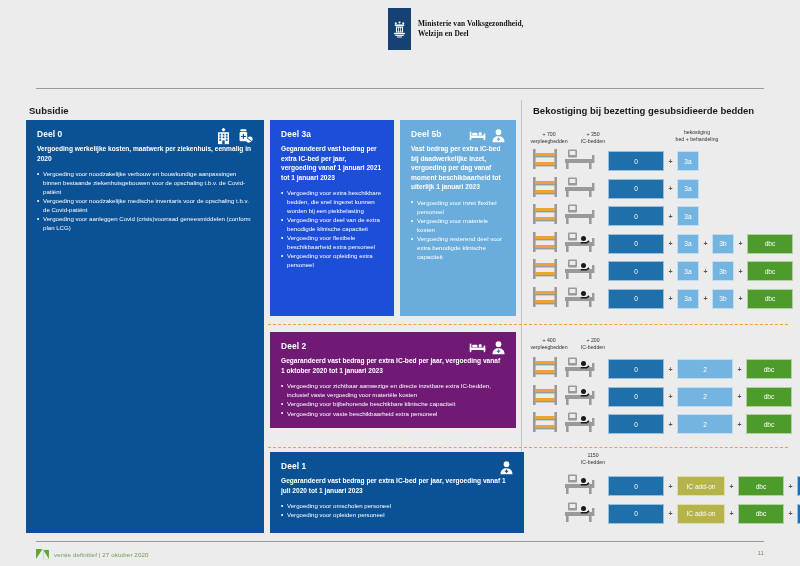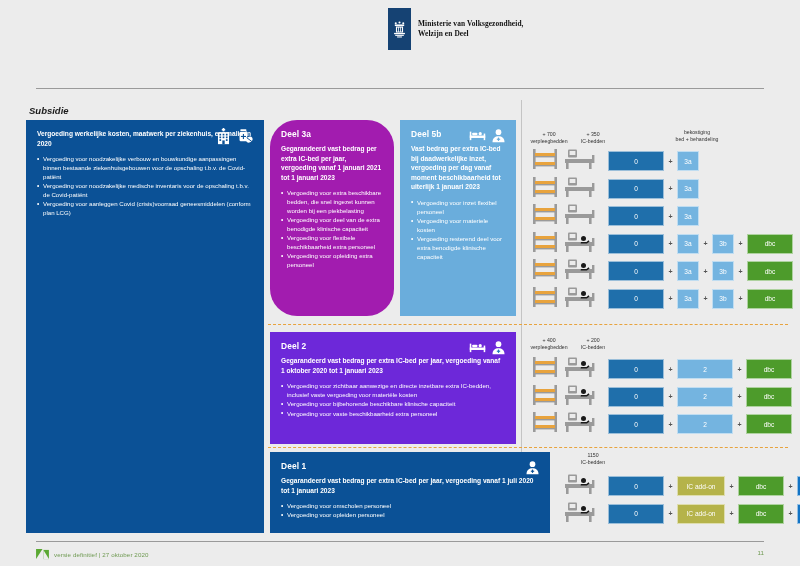--- a/index.html
+++ b/index.html
@@ -35,21 +35,21 @@
   }
   .hdr-rule{
     position:absolute;left:36px;top:88px;width:728px;height:1px;
     background:#9a9a9a;
   }
 
   
   .cap{
     position:absolute;font-size:9.5px;font-weight:bold;color:#1a1a1a;
   }
-  #cap-subsidie{left:29px;top:105px;font-style:italic;}
+  #cap-subsidie{left:29px;top:105px;}
   #cap-bekostiging{left:533px;top:105px;}
 
   .vdiv{
     position:absolute;left:521px;top:100px;width:1px;height:430px;
     background:#c4c4c4;
   }
 
   
   .panel{
     position:absolute;box-sizing:border-box;color:#fff;
@@ -68,24 +68,24 @@
   }
   .panel li:before{
     content:"•";position:absolute;left:0;top:-0.5px;font-size:6.5px;
   }
   .panel .icons{
     position:absolute;right:10px;top:8px;display:flex;gap:5px;align-items:flex-start;
   }
   .panel .icons svg{display:block;}
 
   #deel0{left:26px;top:120px;width:238px;height:413px;background:#0b5196;}
-  #deel3a{left:270px;top:120px;width:124px;height:196px;background:#a21caf;border-radius:27px;}
+  #deel3a{left:270px;top:120px;width:124px;height:196px;background:#1d4ed8;}
   #deel3b{left:400px;top:120px;width:116px;height:196px;background:#6aaddc;}
-  #deel2{left:270px;top:332px;width:246px;height:112px;background:#6d28d9;}
-  #deel1{left:270px;top:452px;width:280px;height:81px;background:#0b5196;}
+  #deel2{left:270px;top:332px;width:246px;height:96px;background:#701a75;}
+  #deel1{left:270px;top:452px;width:254px;height:81px;background:#0b5196;}
 
   
 
   
   .dash{
     position:absolute;height:0;border-top:1px dashed #e8a33d;
   }
   #dash1{left:268px;top:324px;width:520px;}
   #dash2{left:268px;top:447px;width:520px;}
 
@@ -149,20 +149,21 @@
     </div>
     <div class="logo-text">
       <div>Ministerie van Volksgezondheid,</div>
       <div>Welzijn en Deel</div>
     </div>
   </div>
 
   <div class="hdr-rule"></div>
 
   <div class="cap" id="cap-subsidie">Subsidie</div>
+  <div class="cap" id="cap-bekostiging">Bekostiging bij bezetting  gesubsidieerde bedden</div>
   <div class="vdiv"></div>
 
   <div class="panel" id="deel0">
     <div class="icons">
       <svg width="17" height="17" viewBox="0 0 20 20">
         <g fill="#fff">
           <rect x="9" y="0" width="2" height="4"></rect>
             <rect x="8" y="1.2" width="4" height="1.7"></rect>
           <rect x="3.5" y="5" width="13" height="14"></rect>
         </g>
@@ -184,20 +185,21 @@
           <rect x="3" y="4.6" width="9" height="11" rx="1.4"></rect>
           <ellipse cx="14.4" cy="13.6" rx="4.1" ry="3.2" transform="rotate(-30 14.4 13.6)"></ellipse>
         </g>
         <g fill="#0b5196">
           <rect x="6.9" y="7" width="1.3" height="6"></rect>
             <rect x="4.6" y="9.3" width="6" height="1.3"></rect>
           <path d="M11.4 11.4 L17.4 15.8" stroke="#0b5196" stroke-width="1.1" fill="none"></path>
         </g>
       </svg>
     </div>
+    <h3>Deel 0</h3>
     <p class="lead">Vergoeding werkelijke kosten, maatwerk per ziekenhuis, eenmalig in 2020</p>
     <ul>
       <li>Vergoeding voor noodzakelijke verbouw en bouwkundige aanpassingen binnen bestaande ziekenhuisgebouwen voor de opschaling t.b.v. de Covid-patiënt</li>
       <li>Vergoeding voor noodzakelijke medische inventaris voor de opschaling t.b.v. de Covid-patiënt</li>
       <li>Vergoeding voor aanleggen Covid (crisis)voorraad geneesmiddelen (conform plan LCG)</li>
     </ul>
   </div>
 
   <div class="panel" id="deel3a">
     <h3>Deel 3a</h3>

